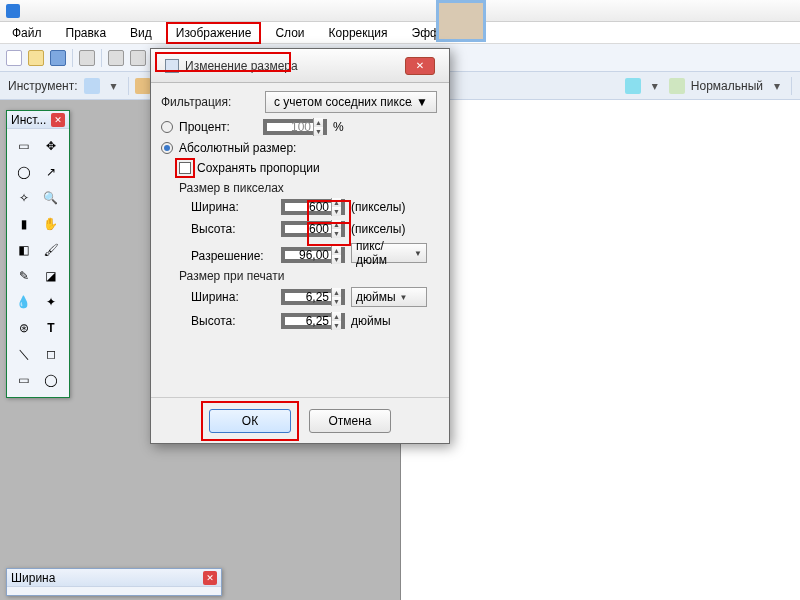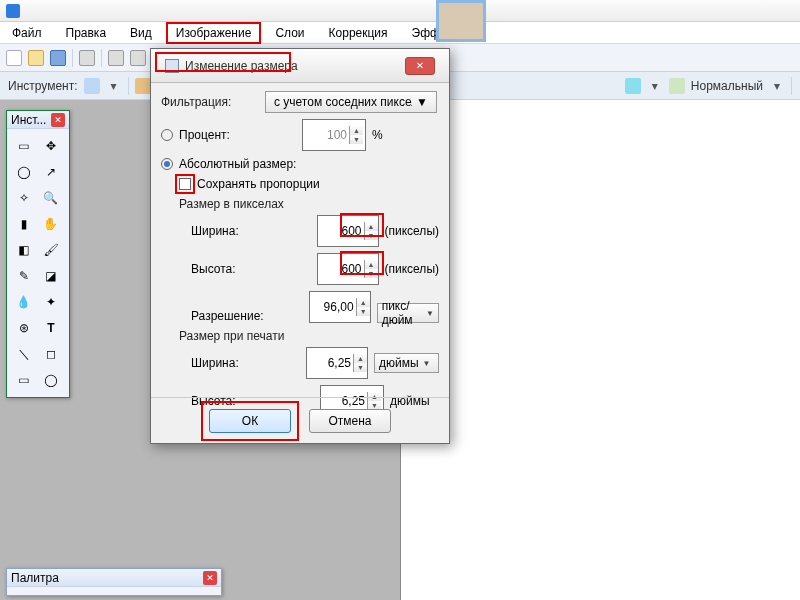--- a/index.html
+++ b/index.html
@@ -33,21 +33,21 @@
   .dialog{position:absolute;left:150px;top:48px;width:300px;height:396px;background:#f0f0f0;border:1px solid #6a6a6a;box-shadow:3px 3px 12px rgba(0,0,0,.4);}
   .dlg-title{height:34px;background:linear-gradient(#fdfdfd,#e6e6e6);display:flex;align-items:center;padding:0 14px;border-bottom:1px solid #bbb;}
   .dlg-title .ico{width:14px;height:14px;border:1px solid #789;margin-right:6px;background:#d8e4f4;}
   .dlg-title .txt{flex:1;color:#333;}
   .dlg-close{width:30px;height:18px;background:#d9534f;border:1px solid #a43;border-radius:3px;color:#fff;display:flex;align-items:center;justify-content:center;font-size:10px;}
   .hl-title{border:2px solid #e10000; position:absolute; left:4px; top:3px; width:136px; height:20px; pointer-events:none;}
   .dlg-body{padding:8px 10px;}
   .row{display:flex;align-items:center;margin-bottom:6px;gap:6px;}
   .lbl2{width:98px;color:#222;}
   .btnbox{border:1px solid #999;background:linear-gradient(#fdfdfd,#e7e7e7);padding:2px 8px;height:22px;display:flex;align-items:center;gap:4px;}
-  .spin{width:64px;height:32px;border:1px solid #737373;background:#fff;display:flex;align-items:center;margin-left:39px;}
+  .spin{width:64px;height:16px;border:4px solid #737373;background:#fff;display:flex;align-items:center;}
   .spin input{border:none;width:46px;text-align:right;padding-right:2px;background:transparent;outline:none;}
   .spin .ar{width:14px;display:flex;flex-direction:column;}
   .spin .ar div{height:9px;border-left:1px solid #999;display:flex;align-items:center;justify-content:center;font-size:7px;color:#555;background:linear-gradient(#fdfdfd,#e7e7e7);}
   .spin.dis input{color:#888;}
   .radio{width:12px;height:12px;border:1px solid #666;border-radius:50%;display:inline-flex;align-items:center;justify-content:center;}
   .radio.ck::after{content:"";width:6px;height:6px;background:#3a78c9;border-radius:50%;}
   .check{width:12px;height:12px;border:1px solid #666;background:#fff;display:inline-block;}
   .grp-title{color:#222;margin:4px 0 4px 0;}
   .indent{margin-left:18px;}
   .combo{border:1px solid #999;background:linear-gradient(#fdfdfd,#e7e7e7);height:20px;display:flex;align-items:center;padding:0 4px;gap:4px;}
@@ -133,21 +133,21 @@
       </div>
     <div class="tool">＼</div>
     <div class="tool">◻</div>
     <div class="tool">▭</div>
     <div class="tool">◯</div>
   </div>
 </div>
 
 <div class="palette">
   <div class="hdr">
-    <span>Палитра</span>
+    <span>Ширина</span>
     <span class="x">✕</span>
   </div>
 </div>
 
 <div class="dialog">
   <div class="dlg-title">
     <span class="ico"></span>
     <span class="txt">Изменение размера</span>
     <span class="dlg-close">✕</span>
   </div>

